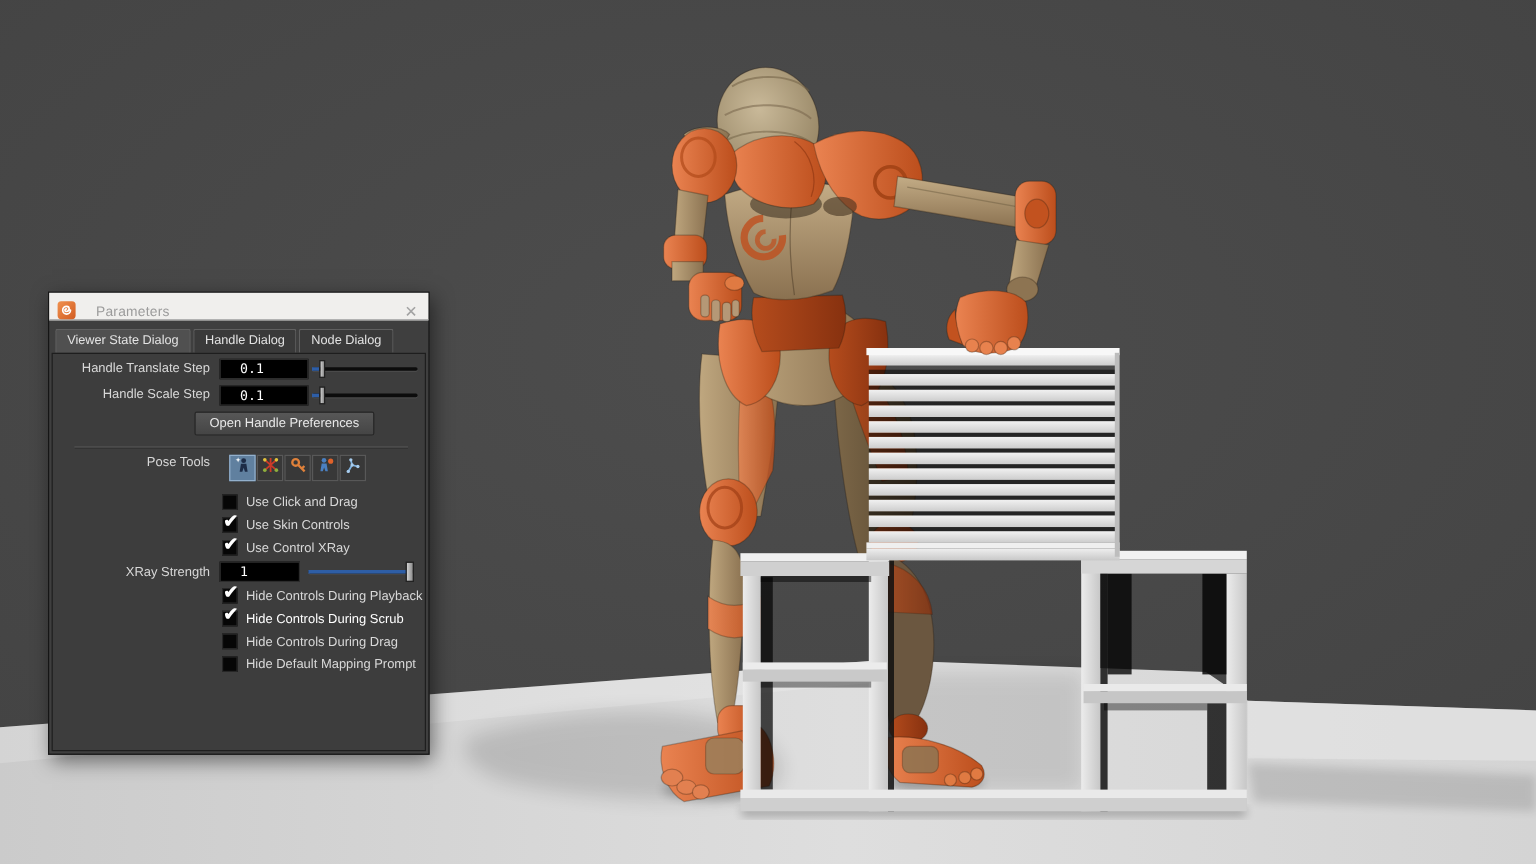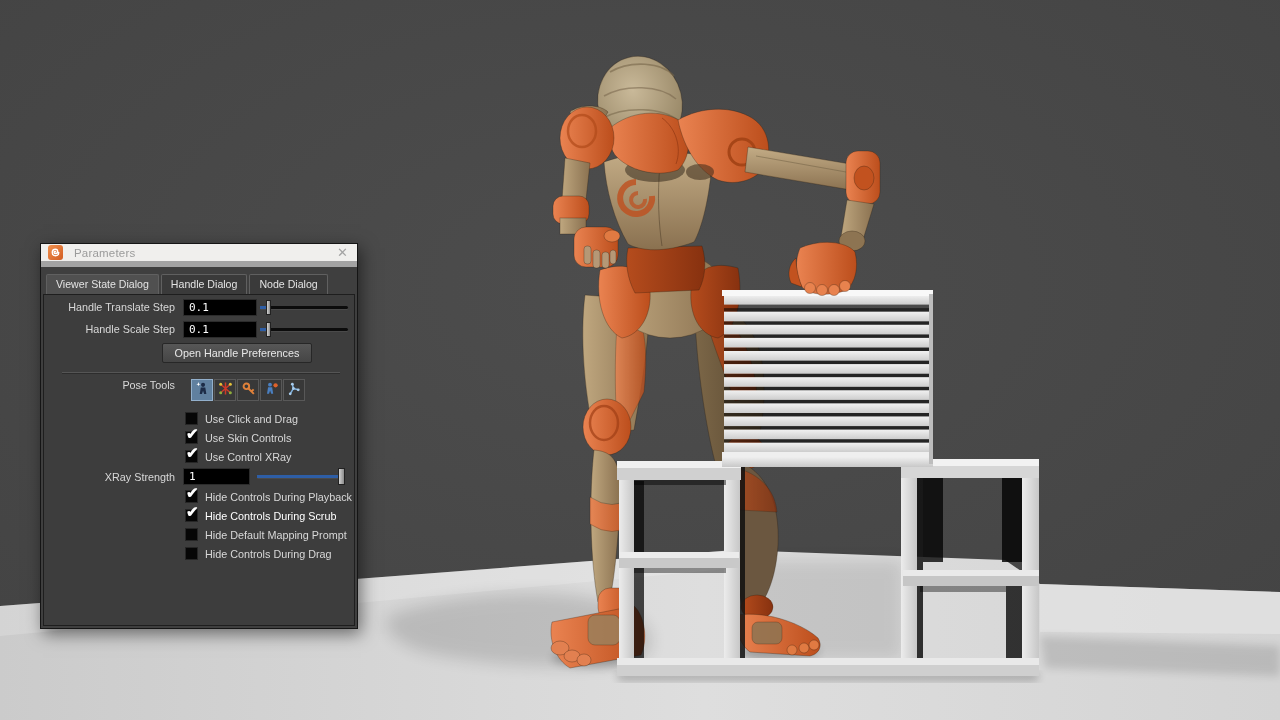--- a/index.html
+++ b/index.html
@@ -4,40 +4,40 @@
 <style>
   html,body{margin:0;padding:0;background:#222;}
   .stage{position:relative;width:1280px;height:720px;overflow:hidden;
          font-family:"Liberation Sans",sans-serif;background:#4a4a4a;}
   .scene{position:absolute;left:0;top:0;}
 
   
   .dialog{position:absolute;left:40px;top:243px;width:318px;height:386px;
           background:#3f3f3f;border:1px solid #151515;box-sizing:border-box;
           box-shadow:3px 5px 16px rgba(0,0,0,.5);}
-  .titlebar{height:23px;background:#f0efed;display:flex;align-items:center;
-            padding:0 7px;gap:11px;border-bottom:6px solid #a3a3a3;box-sizing:border-box;}
+  .titlebar{height:23px;background:#f0efed;display:flex;align-items:flex-end;
+            padding:0 7px;gap:17px;border-bottom:1px solid #a3a3a3;box-sizing:border-box;}
   .hlogo{width:15px;height:15px;border-radius:3px;flex:none;
          background:linear-gradient(135deg,#f0914f,#d25c21);
          display:flex;align-items:center;justify-content:center;}
   .title{color:#9b9b9b;font-size:11.5px;flex:1;letter-spacing:.2px;}
   .close{color:#a3a3a3;font-size:13px;line-height:1;padding:0 2px;}
   .tabs{display:flex;gap:2px;padding:7px 0 0 5px;height:20px;}
   .tab{font-size:10.6px;color:#e3e3e3;padding:3px 9px 2px;background:#3a3a3a;
        border:1px solid #606060;border-bottom:none;border-radius:2px 2px 0 0;white-space:nowrap;}
   .tab.active{background:#505050;}
   .panel{position:absolute;left:2px;right:2px;top:50px;bottom:2px;
          border:1px solid #1e1e1e;background:#3d3d3d;box-sizing:border-box;
          display:flex;flex-direction:column;padding-top:1px;}
   .row{display:flex;align-items:center;height:22px;flex:none;}
   .rlabel{width:131px;text-align:right;color:#d8d8d8;font-size:10.8px;
           padding-right:8px;flex:none;white-space:nowrap;}
   .field{width:74px;height:17px;background:#000;color:#fff;
          font:11px "DejaVu Sans Mono",monospace;display:flex;align-items:center;
-         padding:0 5px;box-sizing:border-box;flex:none;border:1px solid #2c2c2c;}
+         padding:0 16px;box-sizing:border-box;flex:none;border:1px solid #2c2c2c;}
   .field.small{width:67px;}
   .slider{position:relative;width:88px;height:17px;margin-left:3px;flex:none;}
   .slider .track{position:absolute;left:0;right:0;top:7px;height:3px;background:#0c0c0c;
                  border-radius:2px;box-shadow:0 1px 0 rgba(255,255,255,.07);}
   .slider .fill{position:absolute;left:0;top:7px;height:3px;background:#2e5ea6;}
   .slider .handle{position:absolute;top:1px;width:5px;height:15px;
                   background:linear-gradient(90deg,#d2d2d2,#8b8b8b);
                   border:1px solid #222;box-sizing:border-box;}
   .slider .handle.big{width:7px;height:17px;top:0;}
   .btnrow{height:25px;display:flex;align-items:center;flex:none;}
@@ -426,21 +426,21 @@
           <span class="cblabel">Hide Controls During Playback</span>
         </div>
         <div class="cbrow">
           <div class="cbox">
             <span class="check">✔</span>
           </div>
           <span class="cblabel bold">Hide Controls During Scrub</span>
         </div>
         <div class="cbrow">
           <div class="cbox"></div>
+          <span class="cblabel">Hide Controls During Drag</span>
+        </div>
+        <div class="cbrow">
+          <div class="cbox"></div>
           <span class="cblabel">Hide Default Mapping Prompt</span>
-        </div>
-        <div class="cbrow">
-          <div class="cbox"></div>
-          <span class="cblabel">Hide Controls During Drag</span>
         </div>
       </div>
   </div>
 </div>
 
 </body></html>

